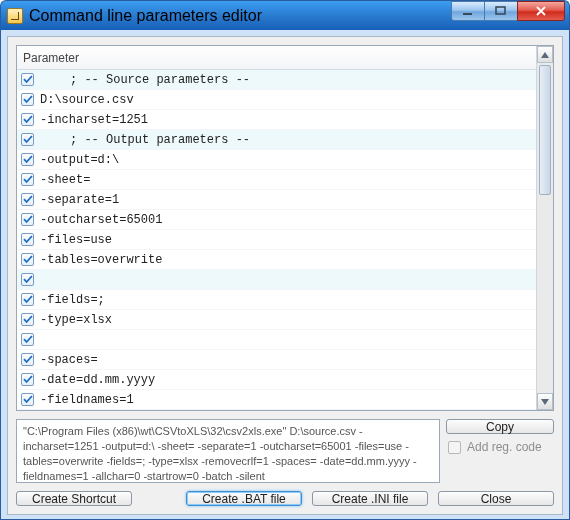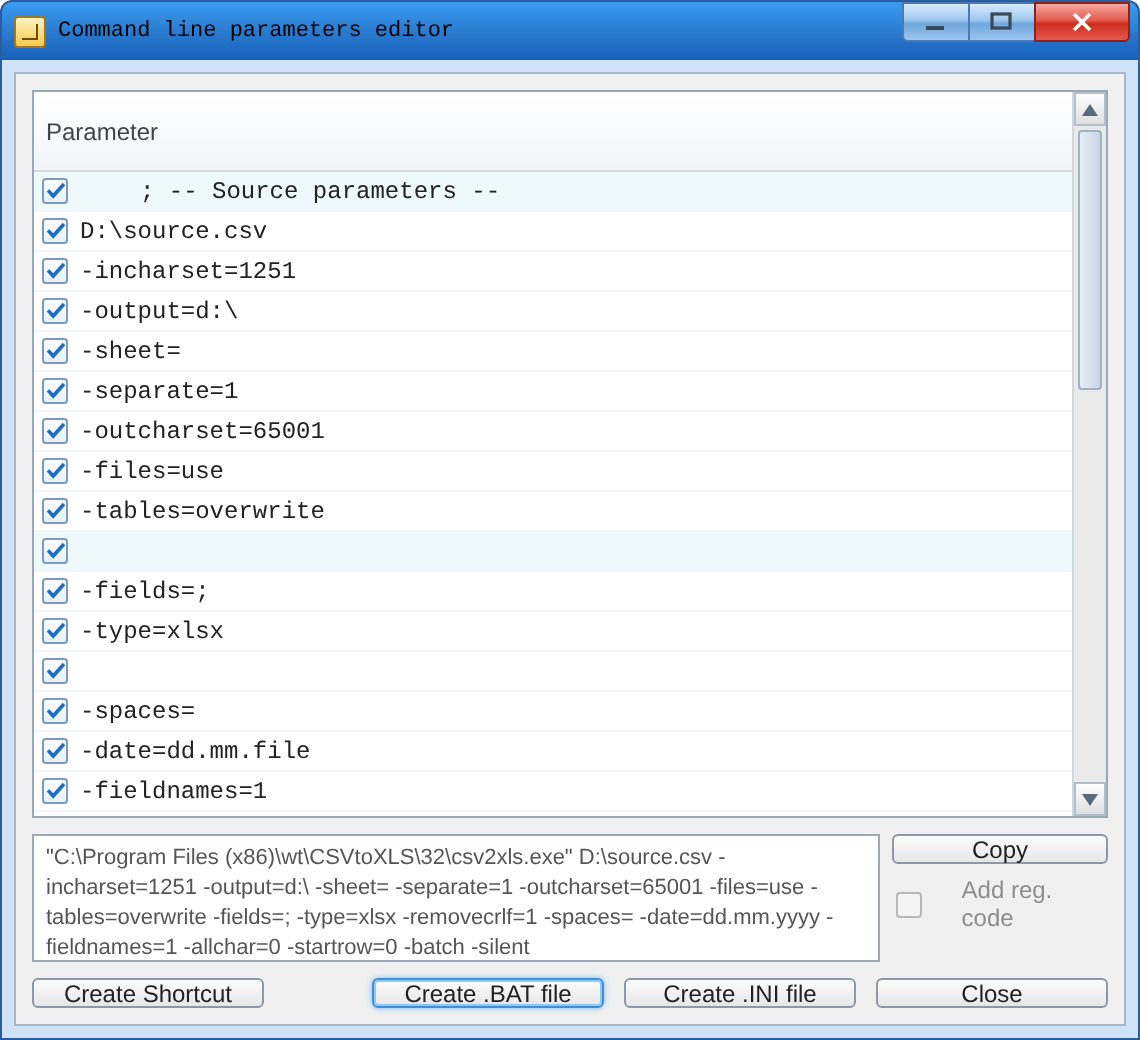--- a/index.html
+++ b/index.html
@@ -21,21 +21,21 @@
   }
   .titlebar .icon {
     width: 16px; height: 16px;
     background: linear-gradient(to bottom, #fff2c2 0%, #f6c84c 100%);
     border: 1px solid #a07820;
     border-radius: 2px;
     margin-right: 6px;
     display: flex; align-items: center; justify-content: center;
   }
   .titlebar .icon::after { content: ""; display:block; width:7px; height:7px; border:1px solid #6a4c00; border-top:none; border-left:none;}
-  .titlebar .title { font-size: 11px; color: #000; font-family: Liberation Mono, monospace; }
+  .titlebar .title { font-size: 16px; color: #000; }
   .winbtns { position: absolute; right: 4px; top: 0; display: flex; }
   .winbtn {
     width: 34px; height: 20px;
     background: linear-gradient(to bottom, #d9ecff 0%, #9cc6ee 45%, #6fa6dd 55%, #9cc6ee 100%);
     border: 1px solid #4a79b3;
     margin-left: -1px;
     display: flex; align-items: center; justify-content: center;
   }
   .winbtn:first-child { border-bottom-left-radius: 3px; }
   .winbtn-close {
@@ -71,21 +71,21 @@
   .list-wrap {
     background: #fff;
     border: 1px solid #9aa8b8;
     flex: 1;
     position: relative;
     display: flex;
   }
   .list-content { flex: 1; overflow: hidden; }
   .list-header {
     display: flex;
-    height: 40px;
+    height: 24px;
     align-items: center;
     padding: 0 6px;
     background: linear-gradient(to bottom, #ffffff 0%, #f2f4f7 100%);
     border-bottom: 1px solid #d3dbe4;
     font-size: 12px;
     color: #444;
   }
   .rows { }
   .row {
     display: flex;
@@ -151,21 +151,21 @@
   .btn {
     height: 15px;
     background: linear-gradient(to bottom, #fdfdfd 0%, #e6e6e6 100%);
     border: 1px solid #8c98a6;
     border-radius: 3px;
     display: flex; align-items: center; justify-content: center;
     font-size: 12px;
     color: #222;
     cursor: default;
   }
-  .chk-row { display: flex; align-items: center; gap: 20px; padding-left: 2px; color: #8e8e8e; }
+  .chk-row { display: flex; align-items: center; gap: 6px; padding-left: 2px; color: #8e8e8e; }
   .chk-dis {
     width: 13px; height: 13px;
     border: 1px solid #b8b8b8;
     background: #f4f4f4;
     border-radius: 2px;
   }
 
   .bottom-row { display: flex; gap: 10px; }
   .bottom-row .btn { flex: 1; text-align: center; }
   .btn.primary {
@@ -225,20 +225,28 @@
               <span class="row-text">D:\source.csv</span>
             </div>
             <div class="row">
               <span class="chk">
                 <svg viewBox="0 0 10 9">
                   <path d="M1 4.2 L3.6 7 L9 1" fill="none" stroke="#1a6fc4" stroke-width="1.8"></path>
                 </svg>
               </span>
               <span class="row-text">-incharset=1251</span>
             </div>
+            <div class="row alt">
+              <span class="chk">
+                <svg viewBox="0 0 10 9">
+                  <path d="M1 4.2 L3.6 7 L9 1" fill="none" stroke="#1a6fc4" stroke-width="1.8"></path>
+                </svg>
+              </span>
+              <span class="row-text">; -- Output parameters --</span>
+            </div>
             <div class="row">
               <span class="chk">
                 <svg viewBox="0 0 10 9">
                   <path d="M1 4.2 L3.6 7 L9 1" fill="none" stroke="#1a6fc4" stroke-width="1.8"></path>
                 </svg>
               </span>
               <span class="row-text">-output=d:\</span>
             </div>
             <div class="row">
               <span class="chk">
@@ -317,21 +325,21 @@
                 </svg>
               </span>
               <span class="row-text">-spaces=</span>
             </div>
             <div class="row">
               <span class="chk">
                 <svg viewBox="0 0 10 9">
                   <path d="M1 4.2 L3.6 7 L9 1" fill="none" stroke="#1a6fc4" stroke-width="1.8"></path>
                 </svg>
               </span>
-              <span class="row-text">-date=dd.mm.file</span>
+              <span class="row-text">-date=dd.mm.yyyy</span>
             </div>
             <div class="row">
               <span class="chk">
                 <svg viewBox="0 0 10 9">
                   <path d="M1 4.2 L3.6 7 L9 1" fill="none" stroke="#1a6fc4" stroke-width="1.8"></path>
                 </svg>
               </span>
               <span class="row-text">-fieldnames=1</span>
             </div>
           </div>

